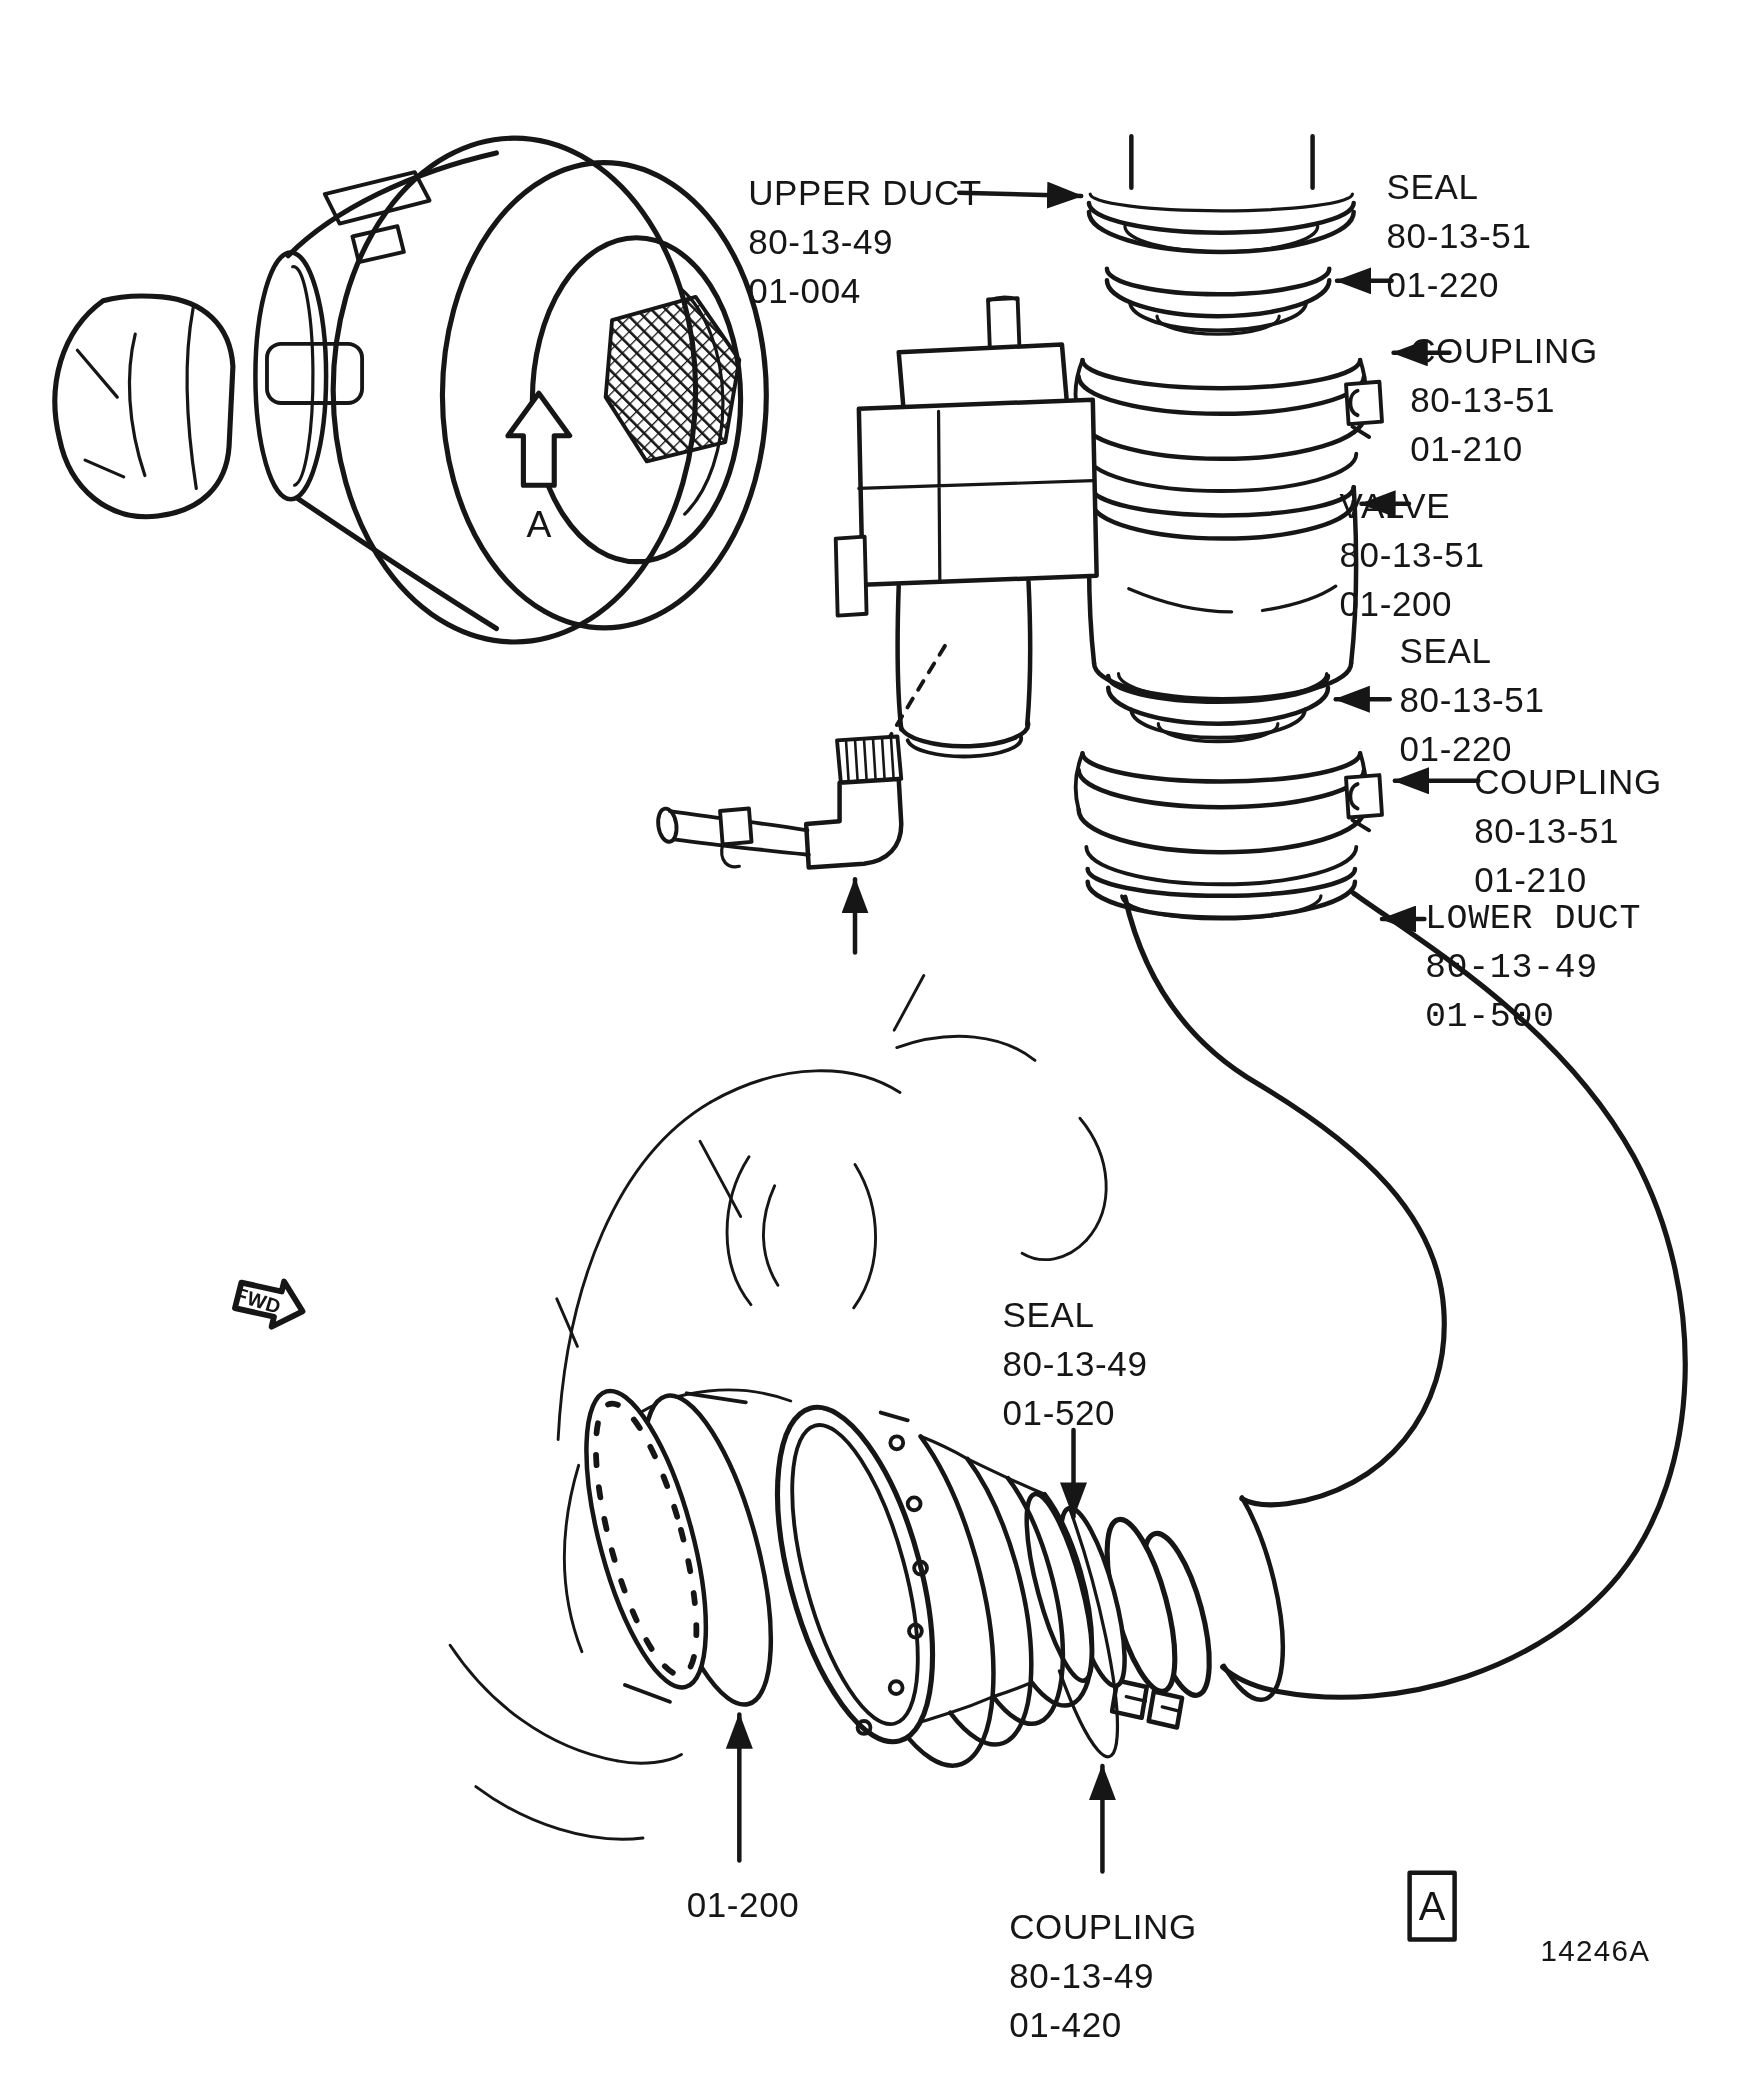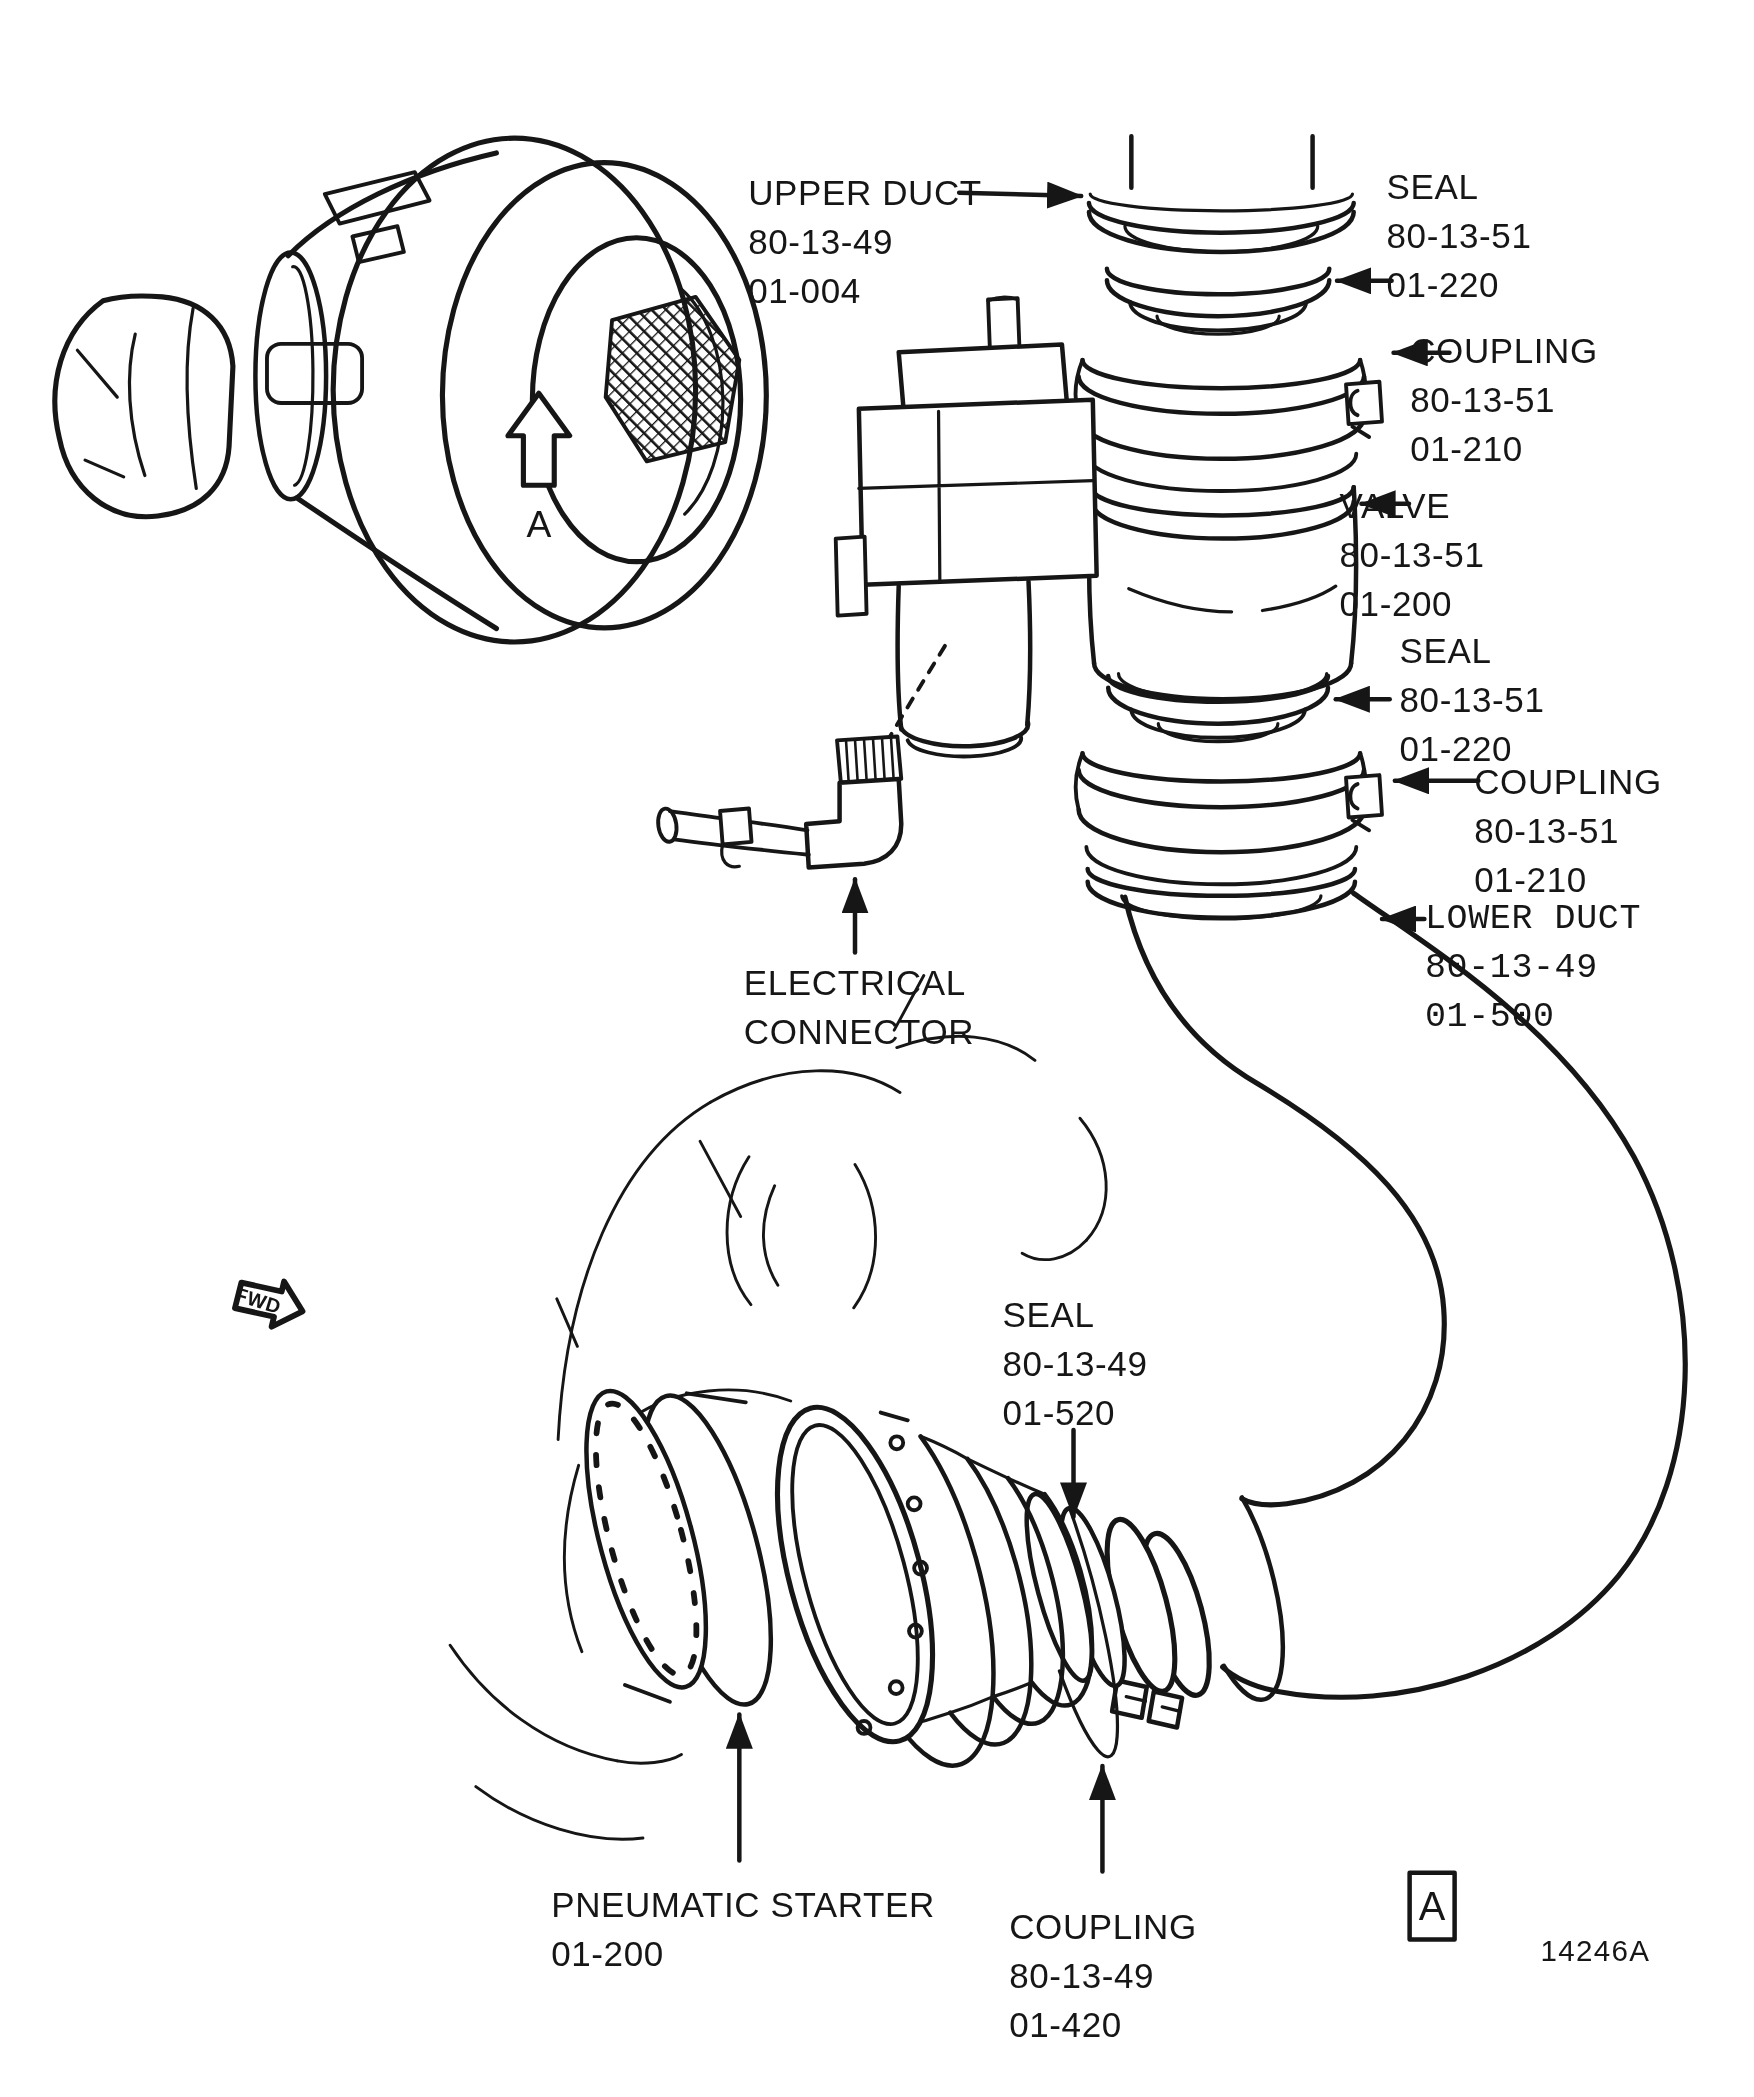--- a/index.html
+++ b/index.html
@@ -258,33 +258,28 @@
     <div class="l">80-13-51</div>
     <div class="l">01-210</div>
   </div>
 
   <div class="callout" style="left:1533px; top:895px;font-family:Liberation Mono, monospace;">
     <div class="l">LOWER DUCT</div>
     <div class="l">80-13-49</div>
     <div class="l">01-500</div>
   </div>
 
-  <div class="callout" style="left:859px; top:958px;">
-    <div class="l">ELECTRICAL</div>
-    <div class="l">CONNECTOR</div>
-  </div>
 
   <div class="callout" style="left:1075px; top:1290px;">
     <div class="l">SEAL</div>
     <div class="l">80-13-49</div>
     <div class="l">01-520</div>
   </div>
 
   <div class="callout" style="left:743px; top:1880px;">
-    <div class="l">PNEUMATIC STARTER</div>
     <div class="l">01-200</div>
   </div>
 
   <div class="callout" style="left:1103px; top:1902px;">
     <div class="l">COUPLING</div>
     <div class="l">80-13-49</div>
     <div class="l">01-420</div>
   </div>
 
 </div>

